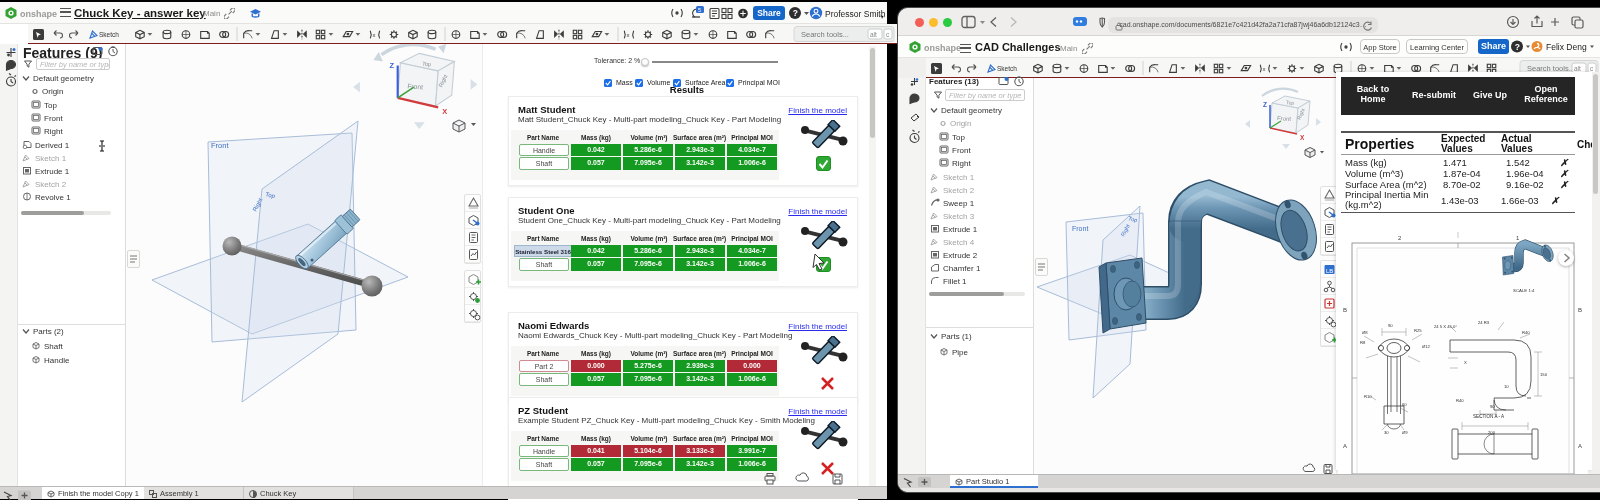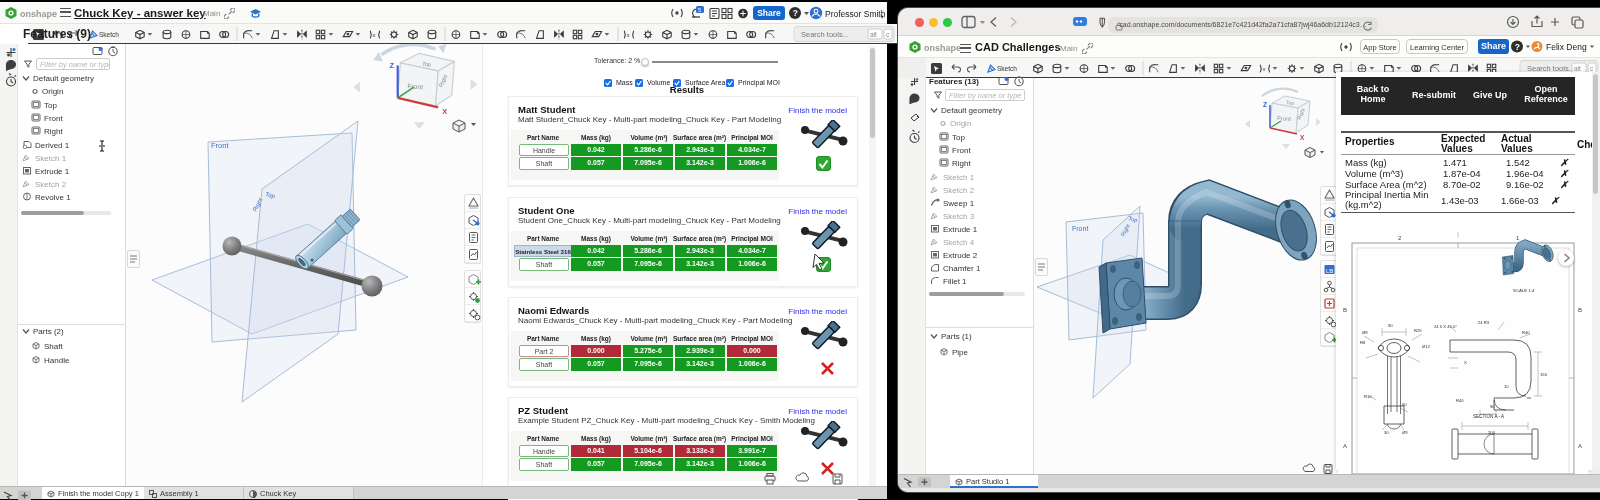--- a/index.html
+++ b/index.html
@@ -14,21 +14,21 @@
 .treeitem.grey{color:#a3a3a3;}
 .filterbox{position:absolute;border:1px solid #ccc;border-radius:2px;background:#fff;color:#b5b5b3;font-style:italic;font-size:7.5px;padding:2px 3px;white-space:nowrap;overflow:hidden;}
 .share{position:absolute;background:#1466c8;color:#fff;font-size:8.5px;font-weight:bold;text-align:center;border-radius:3px;}
 .gcell{background:#149a20;color:#fff;font-weight:bold;text-align:center;font-size:7px;}
 .rcell{background:#b22a38;color:#fff;font-weight:bold;text-align:center;font-size:7px;}
 .ncell{background:#fff;border:1px solid #79b87c;border-radius:2px;text-align:center;font-size:7px;color:#444;}
 .thead{font-size:7.5px;font-weight:bold;color:#222;text-align:center;white-space:nowrap;}
 .card{position:absolute;left:508px;width:350px;background:#fff;border:1px solid #ececea;box-shadow:0 1px 2px rgba(0,0,0,0.08);}
 .cname{position:absolute;left:9px;top:7px;font-size:9.5px;font-weight:bold;color:#111;}
 .csub{position:absolute;left:9px;top:18px;font-size:8px;color:#333;}
-.clink{position:absolute;right:10px;top:9px;font-size:8px;color:#2a2aee;}
+.clink{position:absolute;right:10px;top:9px;font-size:8px;color:#2a2aee;text-decoration:underline;}
 .tabbar{position:absolute;background:#d5d4d2;border-top:1px solid #b9b8b6;}
 .tab{position:absolute;height:12px;font-size:7.5px;color:#333;padding:1.5px 8px 0 16px;white-space:nowrap;}
 .tab.active{background:#fff;}
 .tab.inactive{background:#e2e1df;border-right:1px solid #c4c3c1;}
 .vtb{position:absolute;width:17px;background:#fdfdfd;border:1px solid #e0e0de;border-radius:2px;}
 .vtbi{width:17px;height:17px;border-bottom:1px solid #ececea;position:relative;}
 
 #rw{position:absolute;left:898px;top:8px;width:702px;height:484px;background:#f0efed;border-radius:10px 0 0 10px;box-shadow:0 0 0 1px #4a4a4a;}
 .tl{position:absolute;width:9px;height:9px;border-radius:50%;top:10px;}
 .addr{position:absolute;background:#e4e3e1;border-radius:6px;color:#4a4a4a;font-size:7px;text-align:center;}
@@ -234,21 +234,21 @@
 <g stroke="#3d3d3d" fill="none" stroke-width="1.1">
 <path d="M7 1 v9 M2.5 5.5 h9"></path>
           <circle cx="4.5" cy="8" r="1.4" fill="#3d3d3d" stroke="none"></circle>
           <circle cx="10" cy="2.5" r="1.5" fill="#2e6fd0" stroke="none"></circle>
 <path d="M2.5 17.5 a4.5 4 0 1 1 4.5 4 l-4.5 1.8 z" fill="#3d3d3d"></path>
 <circle cx="7" cy="34.5" r="4.5"></circle>
           <path d="M7 32 V34.5 l2 1.5 M7 28 l-2-1.5 M10.5 29.5 l1.5-1"></path>
 </g>
       </svg>
       <div class="fpanel abs" style="left:18px;top:42px;width:108px;height:442px;"></div>
-      <div class="abs" style="left:23px;top:25px;font-size:12px;font-weight:bold;color:#222;">Features (9)</div>
+      <div class="abs" style="left:23px;top:43px;font-size:14px;font-weight:bold;color:#222;">Features (9)</div>
       <svg class="abs" style="left:92px;top:44px" width="30" height="11" viewBox="0 0 30 11">
 <rect x="1" y="1.5" width="9" height="7" rx="1" fill="none" stroke="#555" stroke-width="1"></rect>
         <circle cx="8.5" cy="3" r="2" fill="#2e6fd0"></circle>
 <circle cx="21" cy="5.5" r="4.2" fill="none" stroke="#555" stroke-width="1.1"></circle>
         <path d="M21 3 V5.5 L23 7" stroke="#555" fill="none" stroke-width="1"></path>
         <path d="M19.5 1 h3" stroke="#555" stroke-width="1.2"></path>
 </svg>
       <svg class="abs" style="left:23px;top:57px" width="10" height="10" viewBox="0 0 10 10">
         <path d="M1.5 2 h7 l-2.6 3.2 v3 l-1.8-1.2 v-1.8 z" fill="none" stroke="#555" stroke-width="1"></path>
       </svg>
@@ -519,21 +519,21 @@
 </g>
         </svg>
         <div class="abs" style="left:307px;top:59px;width:15px;height:15px;background:#2fa833;border-radius:3px;border:1px solid #1f8f25;"></div>
         <svg class="abs" style="left:307px;top:59px" width="15" height="15">
           <path d="M3.5 8 l3 3.5 5-7" stroke="#fff" stroke-width="2" fill="none"></path>
         </svg>
         <svg class="abs" style="left:303px;top:55px" width="16" height="18">
           <path d="M3 1 l9 9 -5 .5 3 5.5 -2.5 1 -3-5.5 -3.5 3 z" fill="#fff" stroke="#333" stroke-width="1"></path>
         </svg>
       </div>
-      <div class="card" style="top:295px;height:90px;padding-left:36px;">
+      <div class="card" style="top:310px;height:90px;padding-left:36px;">
         <div class="cname">Naomi Edwards</div>
         <div class="csub">Naomi Edwards_Chuck Key - Multi-part modeling_Chuck Key - Part Modeling</div>
         <div class="clink">Finish the model</div>
         <div class="abs" style="left:2px;top:33px;width:268px;height:50px;background:#f6f6f5;"></div>
         <div class="thead abs" style="left:8px;top:37px;width:52px;font-size:6.5px;">Part Name</div>
         <div class="thead abs" style="left:61px;top:37px;width:52px;font-size:6.5px;">Mass (kg)</div>
         <div class="thead abs" style="left:114px;top:37px;width:52px;font-size:6.5px;">Volume (m³)</div>
         <div class="thead abs" style="left:164px;top:37px;width:52px;font-size:6.5px;">Surface area (m²)</div>
         <div class="thead abs" style="left:217px;top:37px;width:52px;font-size:6.5px;">Principal MOI</div>
         <div class="ncell abs" style="left:10px;top:46.5px;width:50px;height:12.5px;line-height:11.5px;border-color:#cf8b94;">Part 2</div>
@@ -1003,21 +1003,21 @@
           <path d="M28 1.5 v2.5 h4 v-2.5 M28 10.5 v-3.5 h4 v3.5"></path>
 </g>
       </svg>
       <div class="abs" style="left:438px;top:64px;width:256px;height:398px;background:#fff;box-shadow:-1px 0 3px rgba(0,0,0,0.15);"></div>
       <div class="abs" style="left:443px;top:69px;width:234px;height:38px;background:#252525;"></div>
       <div class="blkbtn" style="left:450px;top:76px;width:50px;">Back to<br>Home</div>
       <div class="blkbtn" style="left:508px;top:82px;width:56px;">Re-submit</div>
       <div class="blkbtn" style="left:568px;top:82px;width:48px;">Give Up</div>
       <div class="blkbtn" style="left:622px;top:76px;width:52px;">Open<br>Reference</div>
       <div class="abs" style="left:443px;top:123px;width:234px;height:2px;background:#555;"></div>
-      <div class="abs" style="left:447px;top:128px;font-size:10px;font-weight:bold;color:#111;">Properties</div>
+      <div class="abs" style="left:447px;top:128px;font-size:14px;font-weight:bold;color:#111;">Properties</div>
       <div class="abs" style="left:543px;top:126px;font-size:10px;font-weight:bold;color:#111;line-height:10px;">Expected<br>Values</div>
       <div class="abs" style="left:603px;top:126px;font-size:10px;font-weight:bold;color:#111;line-height:10px;">Actual<br>Values</div>
       <div class="abs" style="left:651px;top:131px;font-size:10px;font-weight:bold;color:#111;margin-left:28px;">Check</div>
       <div class="abs" style="left:443px;top:146px;width:234px;height:1px;background:#999;"></div>
       <div class="ptrow" style="left:447px;top:149px;">Mass (kg)</div>
       <div class="ptrow" style="left:545px;top:149px;">1.471</div>
       <div class="ptrow" style="left:608px;top:149px;">1.542</div>
       <div class="ptrow" style="left:662px;top:149px;font-style:italic;font-weight:bold;">✗</div>
       <div class="ptrow" style="left:447px;top:160px;">Volume (m^3)</div>
       <div class="ptrow" style="left:545px;top:160px;">1.87e-04</div>

